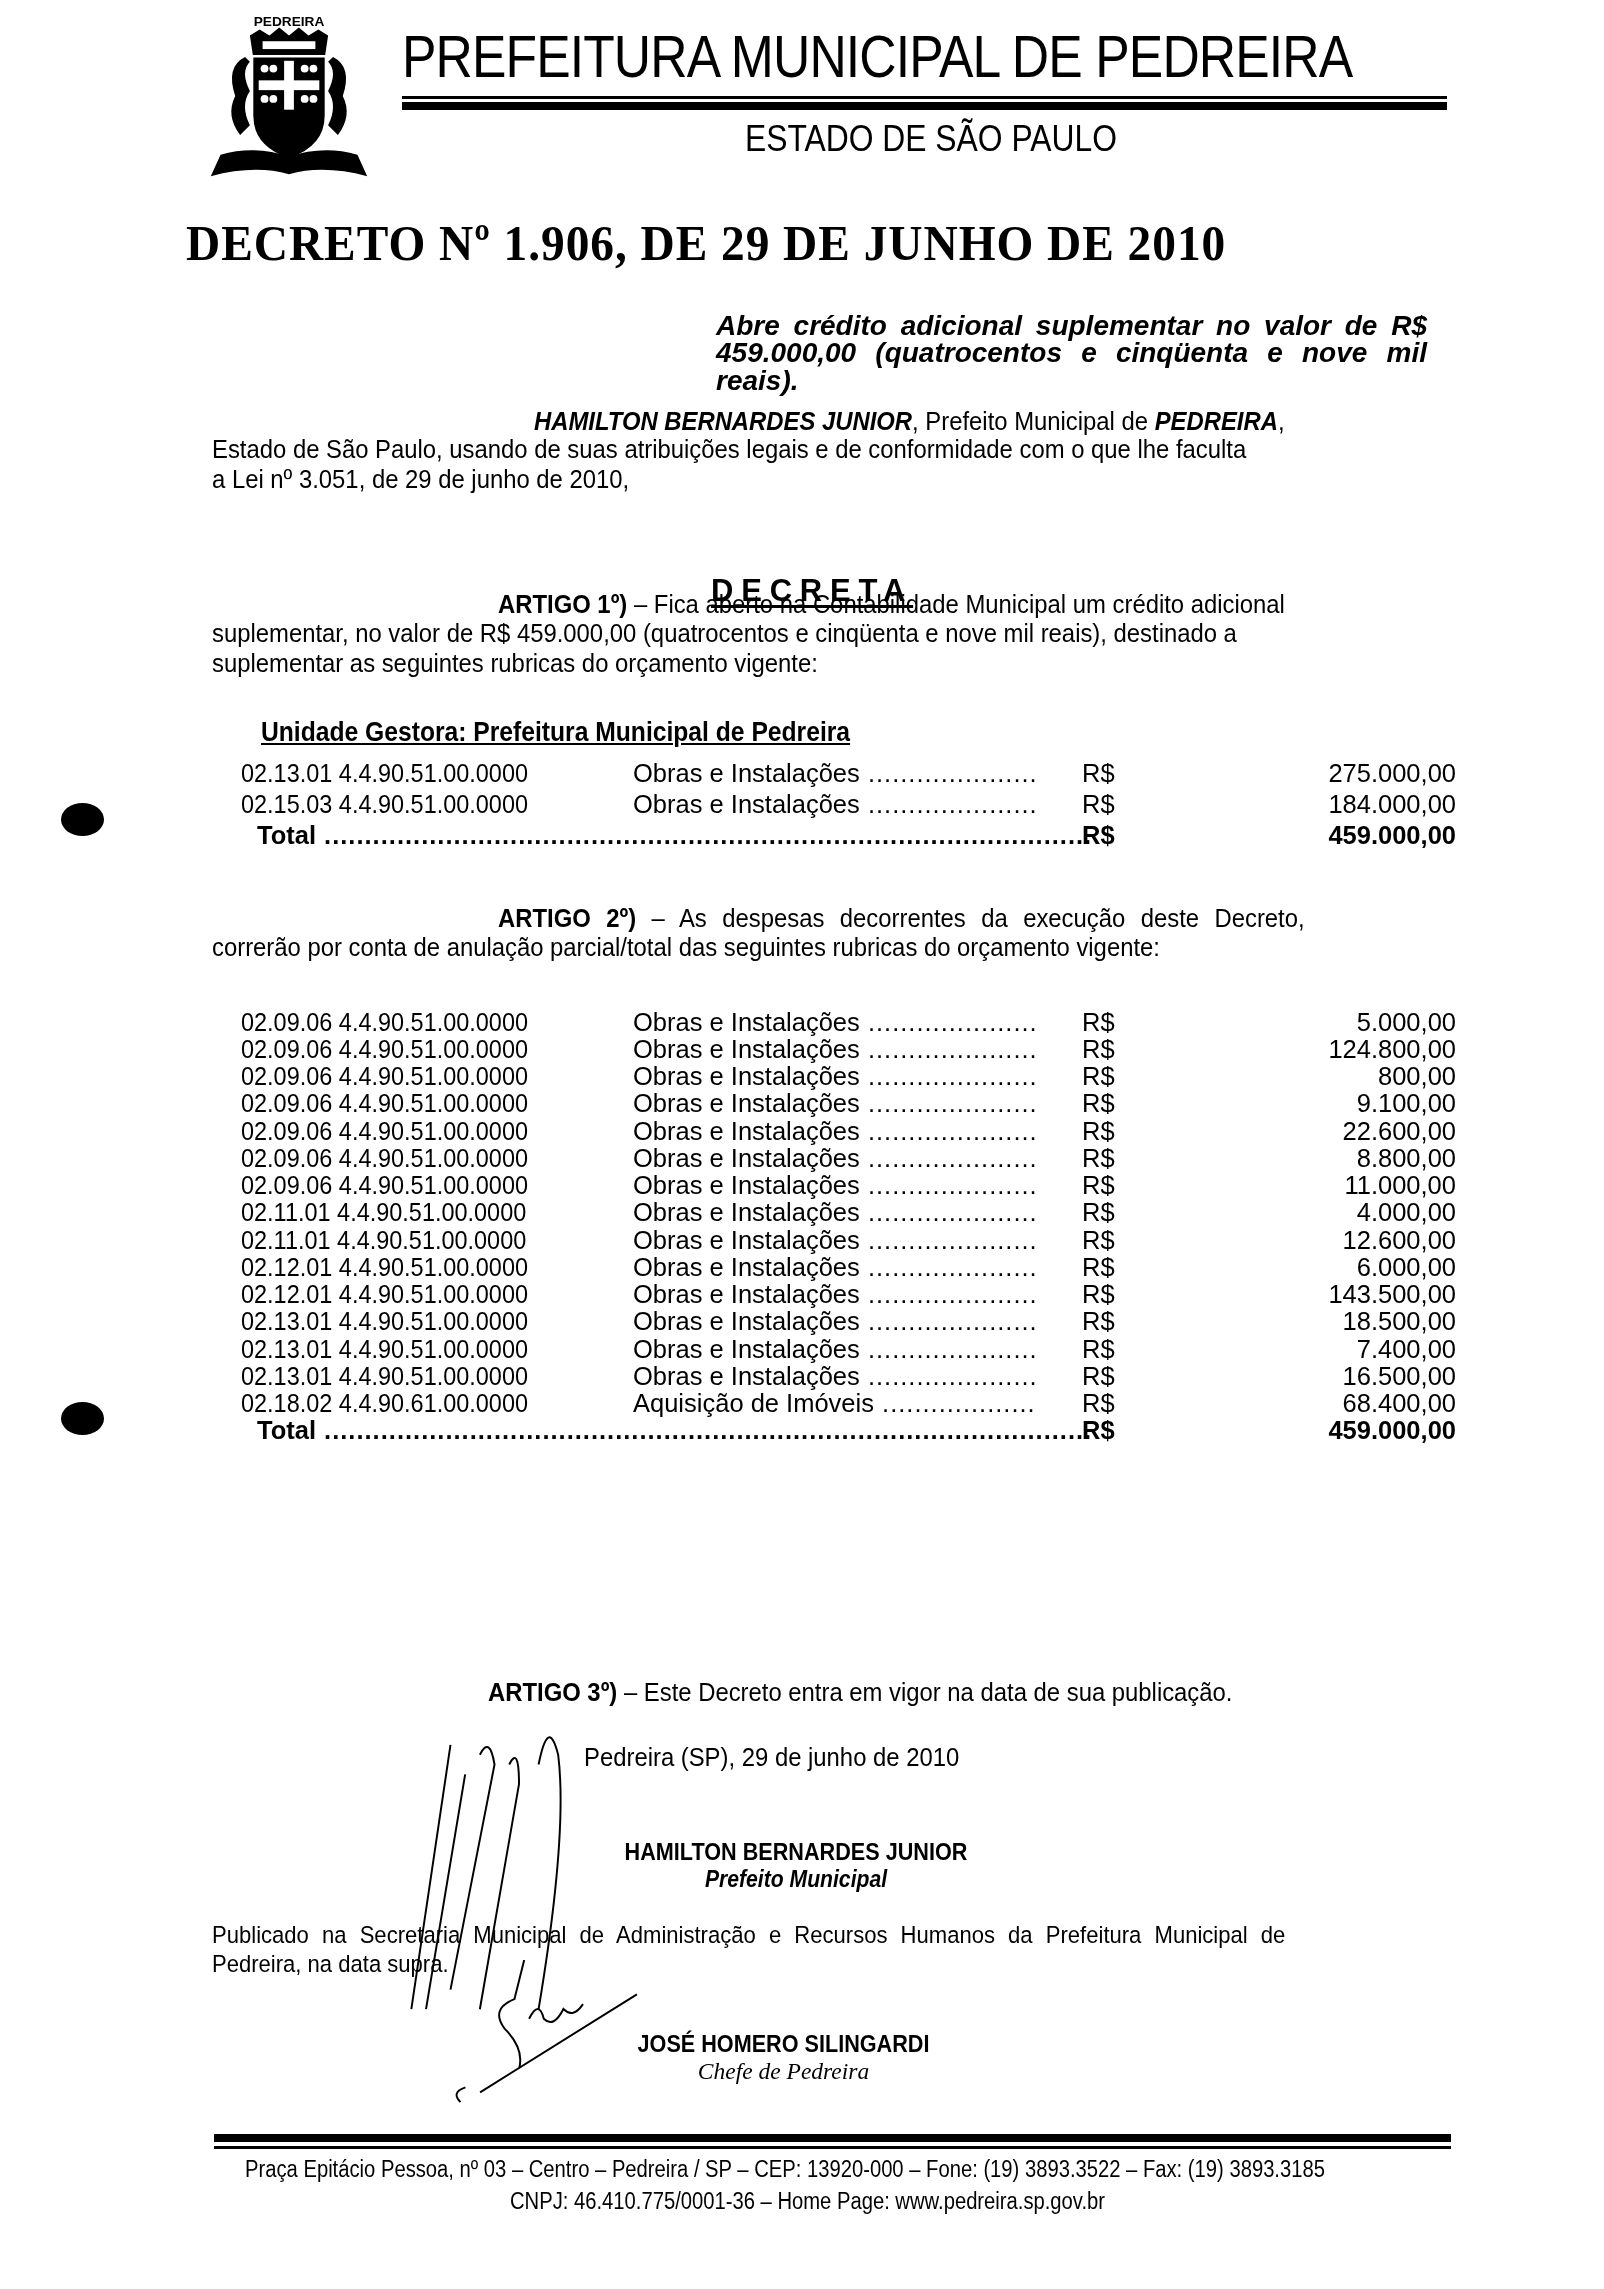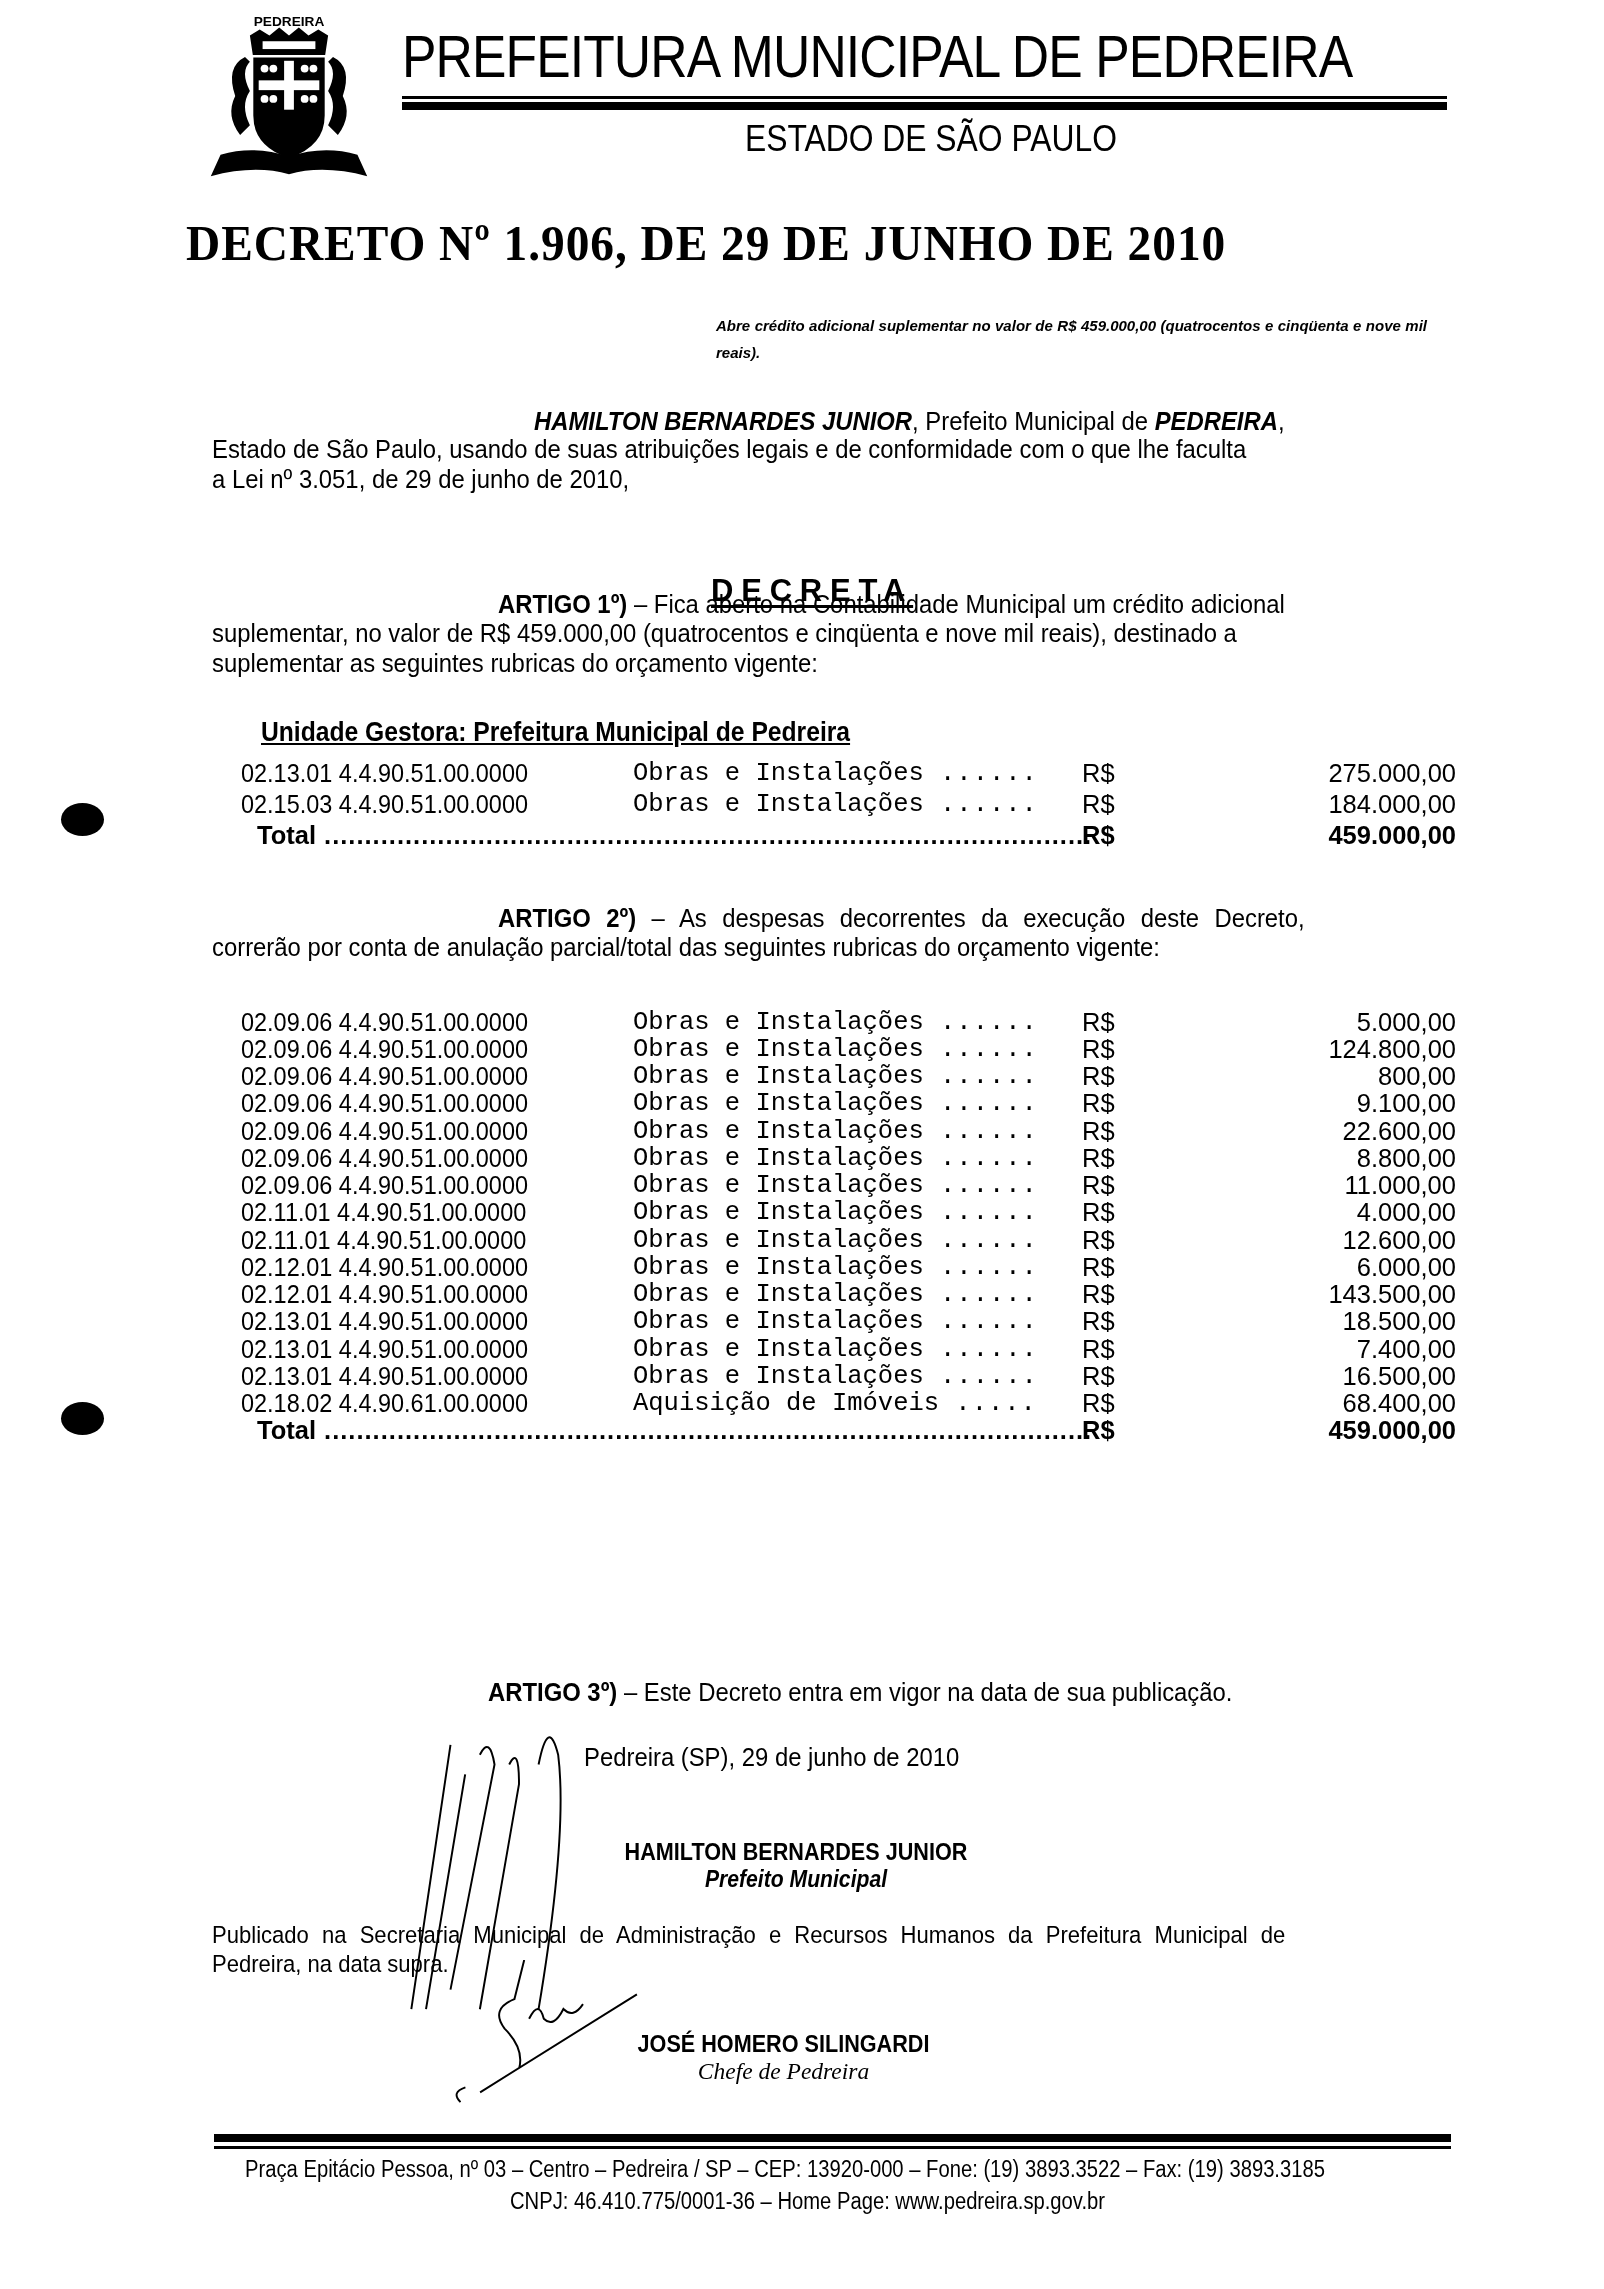--- a/index.html
+++ b/index.html
@@ -8,31 +8,31 @@
   .hole { position: absolute; width: 43px; height: 33px; background: #000; border-radius: 50%; }
 
   
   .logo { left: 196px; top: 7.8px; width: 186px; height: 176px; }
   .org-title { left: 402px; top: 21.6px; font-size: 60px; letter-spacing: -1px; transform: scaleX(0.86); transform-origin: left top; white-space: nowrap; }
   .rule-thin { left: 402px; top: 96px; width: 1045px; height: 2.9px; background: #000; }
   .rule-thick { left: 402px; top: 102px; width: 1045px; height: 7.8px; background: #000; }
   .org-sub { left: 745px; top: 118px; font-size: 37px; transform: scaleX(0.86); transform-origin: left top; white-space: nowrap; }
 
   .decree-title { left: 186px; top: 214px; font-family: "Liberation Serif", serif; font-weight: bold; font-size: 51px; letter-spacing: 1px; white-space: nowrap; transform: scaleX(0.93); transform-origin: left top; }
-  .ementa { left: 716px; top: 312px; width: 711px; font-size: 15px; font-style: italic; font-weight: bold; line-height: 27.4px; text-align: justify; text-align-last: left; }
+  .ementa { left: 716px; top: 312px; width: 711px; font-size: 28px; font-style: italic; font-weight: bold; line-height: 27.4px; text-align: justify; text-align-last: left; }
 
   .body-text { font-size: 26.5px; line-height: 28px; white-space: nowrap; transform: scaleX(0.9); transform-origin: left top; }
 
   .decreta { left: 711px; top: 525px; font-size: 31px; font-weight: bold; letter-spacing: 7.8px; text-decoration: underline; text-underline-offset: 3.9px; margin-top: 48px; }
 
   .ug { left: 261px; top: 716px; font-size: 27.4px; font-weight: bold; text-decoration: underline; white-space: nowrap; transform: scaleX(0.9); transform-origin: left top; }
 
   .row { position: absolute; left: 212px; width: 1215px; height: 29px; font-size: 25.5px; margin-left: 29px; }
   .row .code { position: absolute; left: 0; top: 0; white-space: nowrap; transform: scaleX(0.92); transform-origin: left top; }
-  .row .desc { position: absolute; left: 392px; top: 0; width: 402px; white-space: nowrap; overflow: hidden; font-family: Liberation Mono, monospace; }
+  .row .desc { position: absolute; left: 392px; top: 0; width: 402px; white-space: nowrap; overflow: hidden; }
   .row .desc::after { content: " ........................................................................................................"; letter-spacing: 1px; }
   .row .cur { position: absolute; left: 841px; top: 0; }
   .row .val { position: absolute; right: 0; top: 0; text-align: right; }
   .row.total { font-weight: bold; }
   .row.total .label { position: absolute; left: 16px; top: 0; width: 833px; white-space: nowrap; overflow: hidden; }
   .row.total .label::after { content: " ......................................................................................................................................................................................................................................................................."; letter-spacing: 1px; }
 
   .sig { position: absolute; text-align: center; white-space: nowrap; }
   .sig .name { font-size: 23.5px; font-weight: bold; }
   .sig .role { font-size: 23.5px; font-weight: bold; font-style: italic; }

